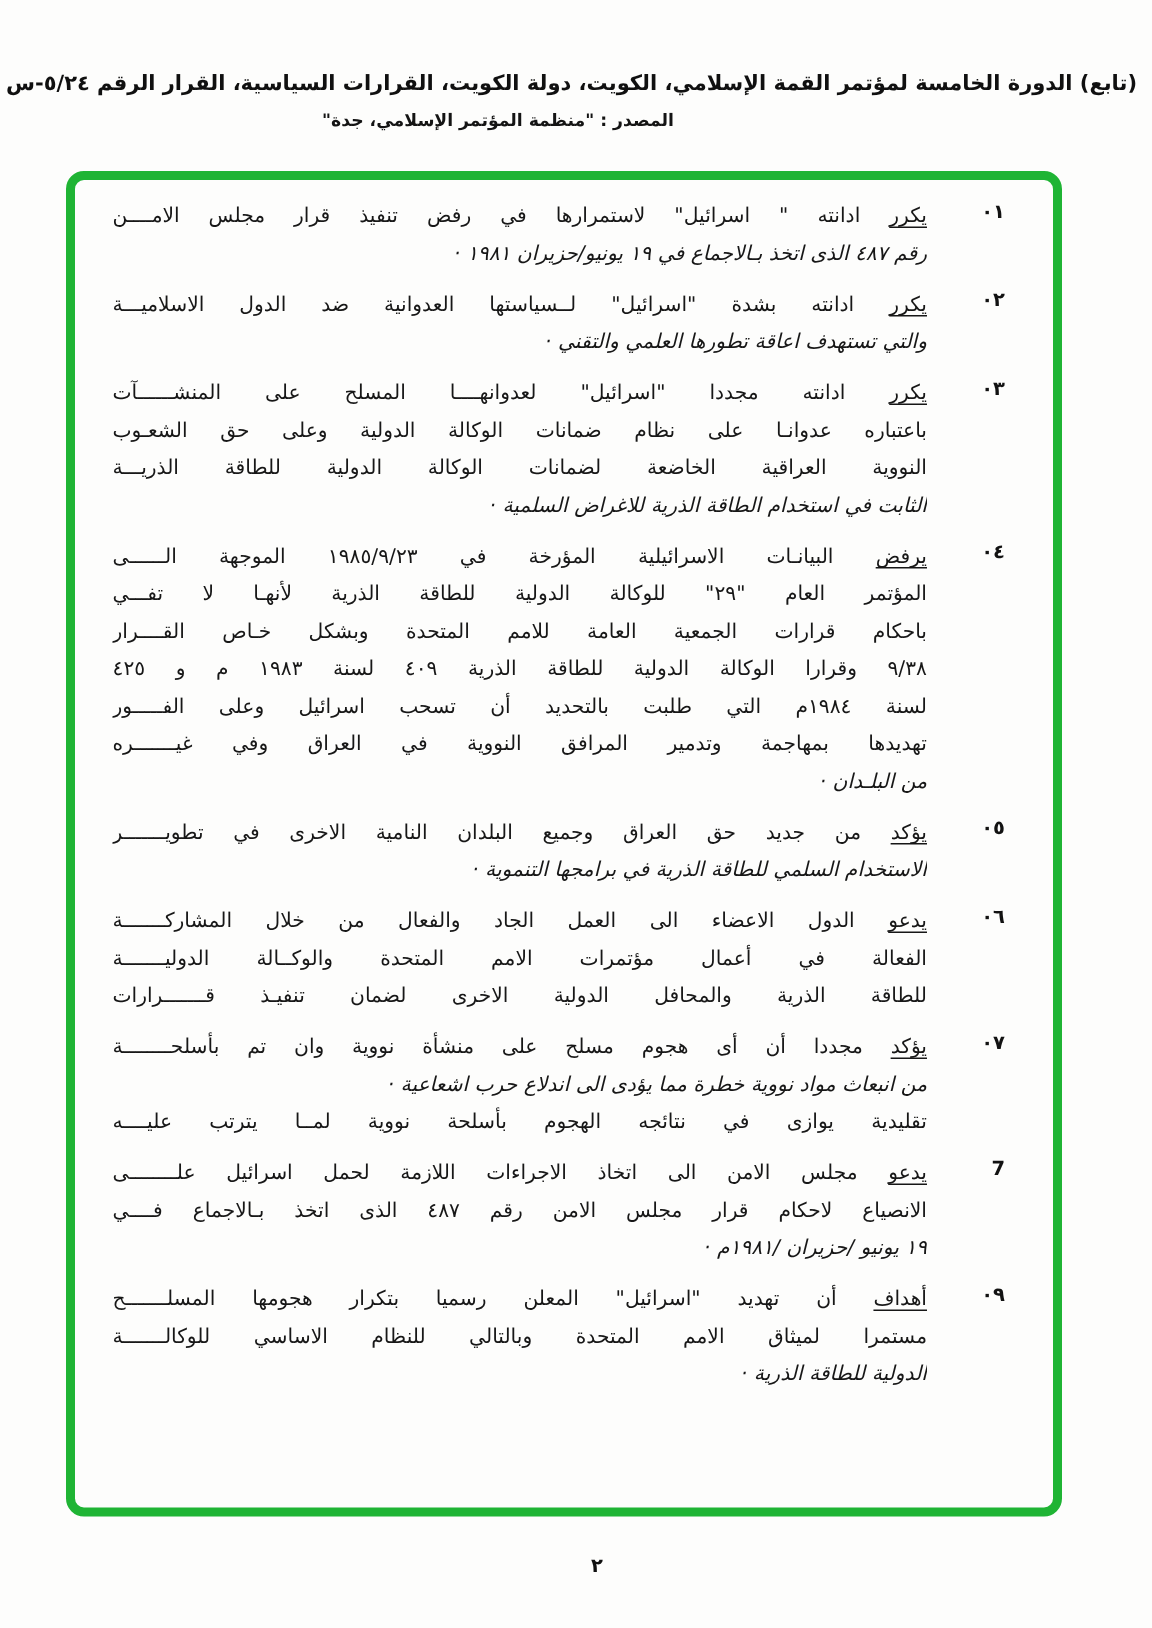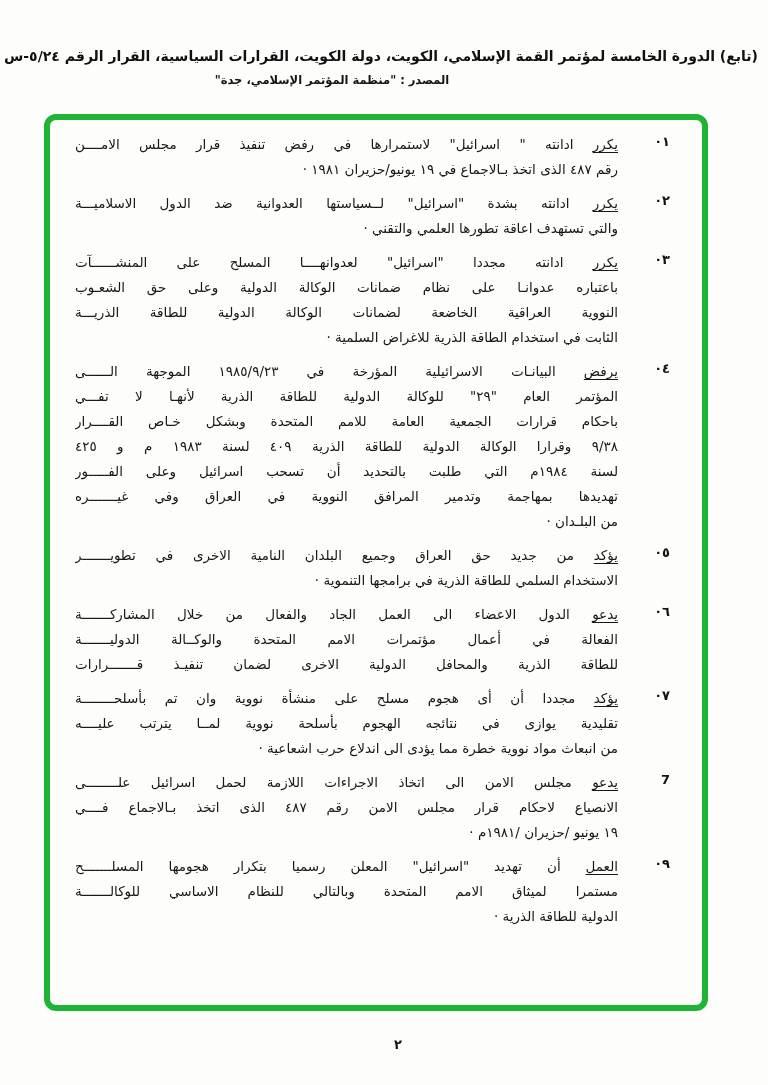--- a/index.html
+++ b/index.html
@@ -37,21 +37,21 @@
     flex:0 0 26px;width:26px;font-size:13px;font-weight:bold;
     padding-top:2px;text-align:right;white-space:nowrap;color:#121212;
   }
   .body{flex:1 1 auto;min-width:0;}
   .line{
     font-size:13.5px;line-height:25px;font-weight:500;
     white-space:nowrap;overflow:hidden;
     text-align:justify;text-align-last:justify;
     color:#171717;
   }
-  .line.last{text-align-last:auto;}
+  .line.last{text-align-last:auto;font-style:italic;}
   u.lead{text-underline-offset:3px;text-decoration-thickness:1px;font-weight:400;}
   .page-number{
     position:absolute;top:1037px;left:0;right:0;text-align:center;
     font-size:13px;font-weight:bold;transform:translateX(14px);
     color:#101010;
   }
 </style>
 </head>
 <body style="--green: #1fb434; background: rgb(253, 253, 252);">
 
@@ -109,36 +109,36 @@
         <div class="body">
           <div class="line"><u class="lead">يدعو</u> الدول الاعضاء الى العمل الجاد والفعال من خلال المشاركـــــــة</div>
           <div class="line">الفعالة في أعمال مؤتمرات الامم المتحدة والوكــالة الدوليـــــــة</div>
           <div class="line">للطاقة الذرية والمحافل الدولية الاخرى لضمان تنفيـذ قـــــــرارات</div>
         </div>
       </div>
       <div class="item">
         <div class="num">٠٧</div>
         <div class="body">
           <div class="line"><u class="lead">يؤكد</u> مجددا أن أى هجوم مسلح على منشأة نووية وان تم بأسلحــــــــة</div>
+          <div class="line last">من انبعاث مواد نووية خطرة مما يؤدى الى اندلاع حرب اشعاعية ·</div>
           <div class="line">تقليدية يوازى في نتائجه الهجوم بأسلحة نووية لمــا يترتب عليــــه</div>
-          <div class="line last">من انبعاث مواد نووية خطرة مما يؤدى الى اندلاع حرب اشعاعية ·</div>
         </div>
       </div>
       <div class="item">
         <div class="num">7</div>
         <div class="body">
           <div class="line"><u class="lead">يدعو</u> مجلس الامن الى اتخاذ الاجراءات اللازمة لحمل اسرائيل علــــــــى</div>
           <div class="line">الانصياع لاحكام قرار مجلس الامن رقم ٤٨٧ الذى اتخذ بـالاجماع فــــي</div>
           <div class="line last">١٩ يونيو /حزيران /١٩٨١م ·</div>
         </div>
       </div>
       <div class="item">
         <div class="num">٠٩</div>
         <div class="body">
-          <div class="line"><u class="lead">العمل</u> أن تهديد "اسرائيل" المعلن رسميا بتكرار هجومها المسلـــــــح</div>
+          <div class="line"><u class="lead">أهداف</u> أن تهديد "اسرائيل" المعلن رسميا بتكرار هجومها المسلـــــــح</div>
           <div class="line">مستمرا لميثاق الامم المتحدة وبالتالي للنظام الاساسي للوكالـــــــة</div>
           <div class="line last">الدولية للطاقة الذرية ·</div>
         </div>
       </div>
     </div>
 </div>
 
 <div class="page-number">٢</div>
 
 </body></html>

